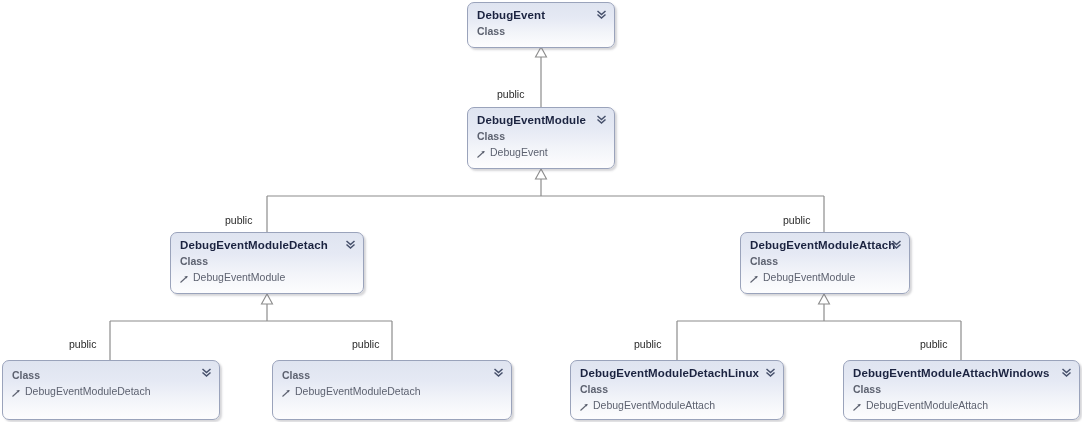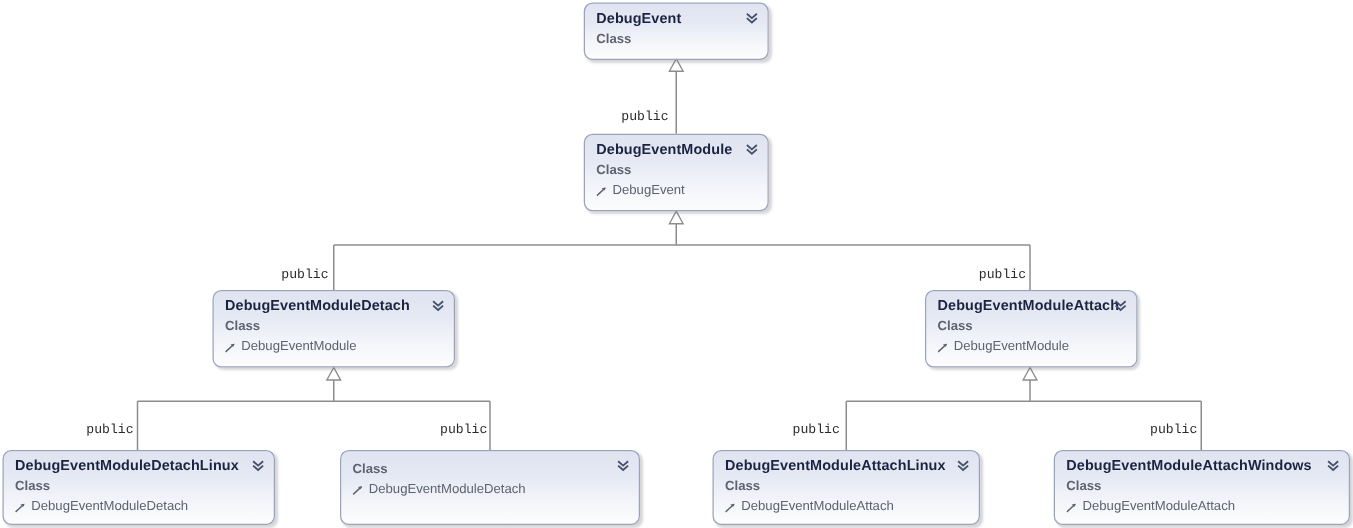--- a/index.html
+++ b/index.html
@@ -86,21 +86,20 @@
 
   
   .elabel {
     position: absolute;
     font-size: 10.5px;
     color: #2a2a2a;
     line-height: 12px;
     white-space: nowrap;
     z-index: 3;
     background: transparent;
-    font-family: Liberation Mono, monospace;
   }
 </style>
 </head>
 <body>
 
 <div id="diagram">
 
   <svg id="edge-layer" width="1082" height="422" viewBox="0 0 1082 422" xmlns="http://www.w3.org/2000/svg">
 
     <g>
@@ -216,60 +215,59 @@
     </div>
     <span class="chev">
       <svg width="11" height="11" viewBox="0 0 11 11" xmlns="http://www.w3.org/2000/svg">
         <path d="M1.5 2 L5.5 5.5 L9.5 2" fill="none" stroke="#46506b" stroke-width="1.5"></path>
         <path d="M1.5 5.5 L5.5 9 L9.5 5.5" fill="none" stroke="#46506b" stroke-width="1.5"></path>
       </svg>
     </span>
   </div>
 
   <div class="cls" style="left:2px; top:360px; width:218px; height:60px;">
+    <div class="cls-stereo">Class</div>
+    <div class="cls-base">
+      <span class="base-arrow">
+        <svg width="9" height="9" viewBox="0 0 9 9" xmlns="http://www.w3.org/2000/svg">
+          <path d="M0.5 7.5 L7 1.5" stroke="#5d6270" stroke-width="1.1" fill="none"></path>
+          <path d="M7.8 1 L4.3 1.6 L6.6 3.4 Z" fill="#5d6270"></path>
+        </svg>
+      </span>
+      <span>DebugEventModuleDetach</span>
+    </div>
+    <span class="chev">
+      <svg width="11" height="11" viewBox="0 0 11 11" xmlns="http://www.w3.org/2000/svg">
+        <path d="M1.5 2 L5.5 5.5 L9.5 2" fill="none" stroke="#46506b" stroke-width="1.5"></path>
+        <path d="M1.5 5.5 L5.5 9 L9.5 5.5" fill="none" stroke="#46506b" stroke-width="1.5"></path>
+      </svg>
+    </span>
+  </div>
+
+  <div class="cls" style="left:272px; top:360px; width:240px; height:60px;">
+    <div class="cls-stereo">Class</div>
+    <div class="cls-base">
+      <span class="base-arrow">
+        <svg width="9" height="9" viewBox="0 0 9 9" xmlns="http://www.w3.org/2000/svg">
+          <path d="M0.5 7.5 L7 1.5" stroke="#5d6270" stroke-width="1.1" fill="none"></path>
+          <path d="M7.8 1 L4.3 1.6 L6.6 3.4 Z" fill="#5d6270"></path>
+        </svg>
+      </span>
+      <span>DebugEventModuleDetach</span>
+    </div>
+    <span class="chev">
+      <svg width="11" height="11" viewBox="0 0 11 11" xmlns="http://www.w3.org/2000/svg">
+        <path d="M1.5 2 L5.5 5.5 L9.5 2" fill="none" stroke="#46506b" stroke-width="1.5"></path>
+        <path d="M1.5 5.5 L5.5 9 L9.5 5.5" fill="none" stroke="#46506b" stroke-width="1.5"></path>
+      </svg>
+    </span>
+  </div>
+
+  <div class="cls" style="left:570px; top:360px; width:214px; height:60px;">
     <div class="cls-title">DebugEventModuleDetachLinux</div>
-    <div class="cls-stereo">Class</div>
-    <div class="cls-base">
-      <span class="base-arrow">
-        <svg width="9" height="9" viewBox="0 0 9 9" xmlns="http://www.w3.org/2000/svg">
-          <path d="M0.5 7.5 L7 1.5" stroke="#5d6270" stroke-width="1.1" fill="none"></path>
-          <path d="M7.8 1 L4.3 1.6 L6.6 3.4 Z" fill="#5d6270"></path>
-        </svg>
-      </span>
-      <span>DebugEventModuleDetach</span>
-    </div>
-    <span class="chev">
-      <svg width="11" height="11" viewBox="0 0 11 11" xmlns="http://www.w3.org/2000/svg">
-        <path d="M1.5 2 L5.5 5.5 L9.5 2" fill="none" stroke="#46506b" stroke-width="1.5"></path>
-        <path d="M1.5 5.5 L5.5 9 L9.5 5.5" fill="none" stroke="#46506b" stroke-width="1.5"></path>
-      </svg>
-    </span>
-  </div>
-
-  <div class="cls" style="left:272px; top:360px; width:240px; height:60px;">
-    <div class="cls-stereo">Class</div>
-    <div class="cls-base">
-      <span class="base-arrow">
-        <svg width="9" height="9" viewBox="0 0 9 9" xmlns="http://www.w3.org/2000/svg">
-          <path d="M0.5 7.5 L7 1.5" stroke="#5d6270" stroke-width="1.1" fill="none"></path>
-          <path d="M7.8 1 L4.3 1.6 L6.6 3.4 Z" fill="#5d6270"></path>
-        </svg>
-      </span>
-      <span>DebugEventModuleDetach</span>
-    </div>
-    <span class="chev">
-      <svg width="11" height="11" viewBox="0 0 11 11" xmlns="http://www.w3.org/2000/svg">
-        <path d="M1.5 2 L5.5 5.5 L9.5 2" fill="none" stroke="#46506b" stroke-width="1.5"></path>
-        <path d="M1.5 5.5 L5.5 9 L9.5 5.5" fill="none" stroke="#46506b" stroke-width="1.5"></path>
-      </svg>
-    </span>
-  </div>
-
-  <div class="cls" style="left:570px; top:360px; width:214px; height:60px;">
-    <div class="cls-title">DebugEventModuleAttachLinux</div>
     <div class="cls-stereo">Class</div>
     <div class="cls-base">
       <span class="base-arrow">
         <svg width="9" height="9" viewBox="0 0 9 9" xmlns="http://www.w3.org/2000/svg">
           <path d="M0.5 7.5 L7 1.5" stroke="#5d6270" stroke-width="1.1" fill="none"></path>
           <path d="M7.8 1 L4.3 1.6 L6.6 3.4 Z" fill="#5d6270"></path>
         </svg>
       </span>
       <span>DebugEventModuleAttach</span>
     </div>

